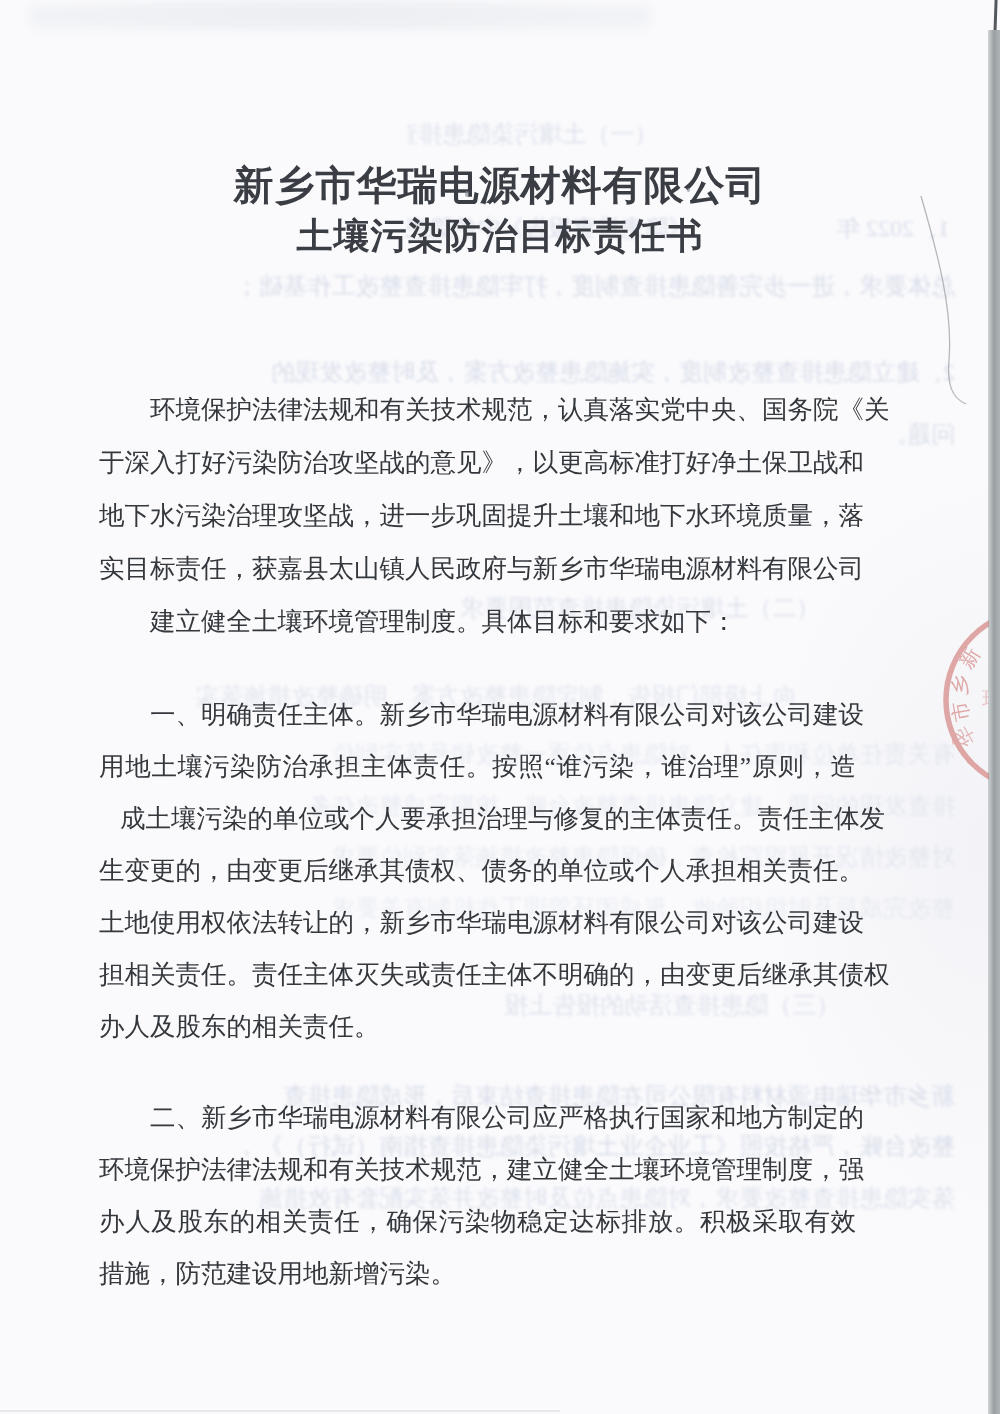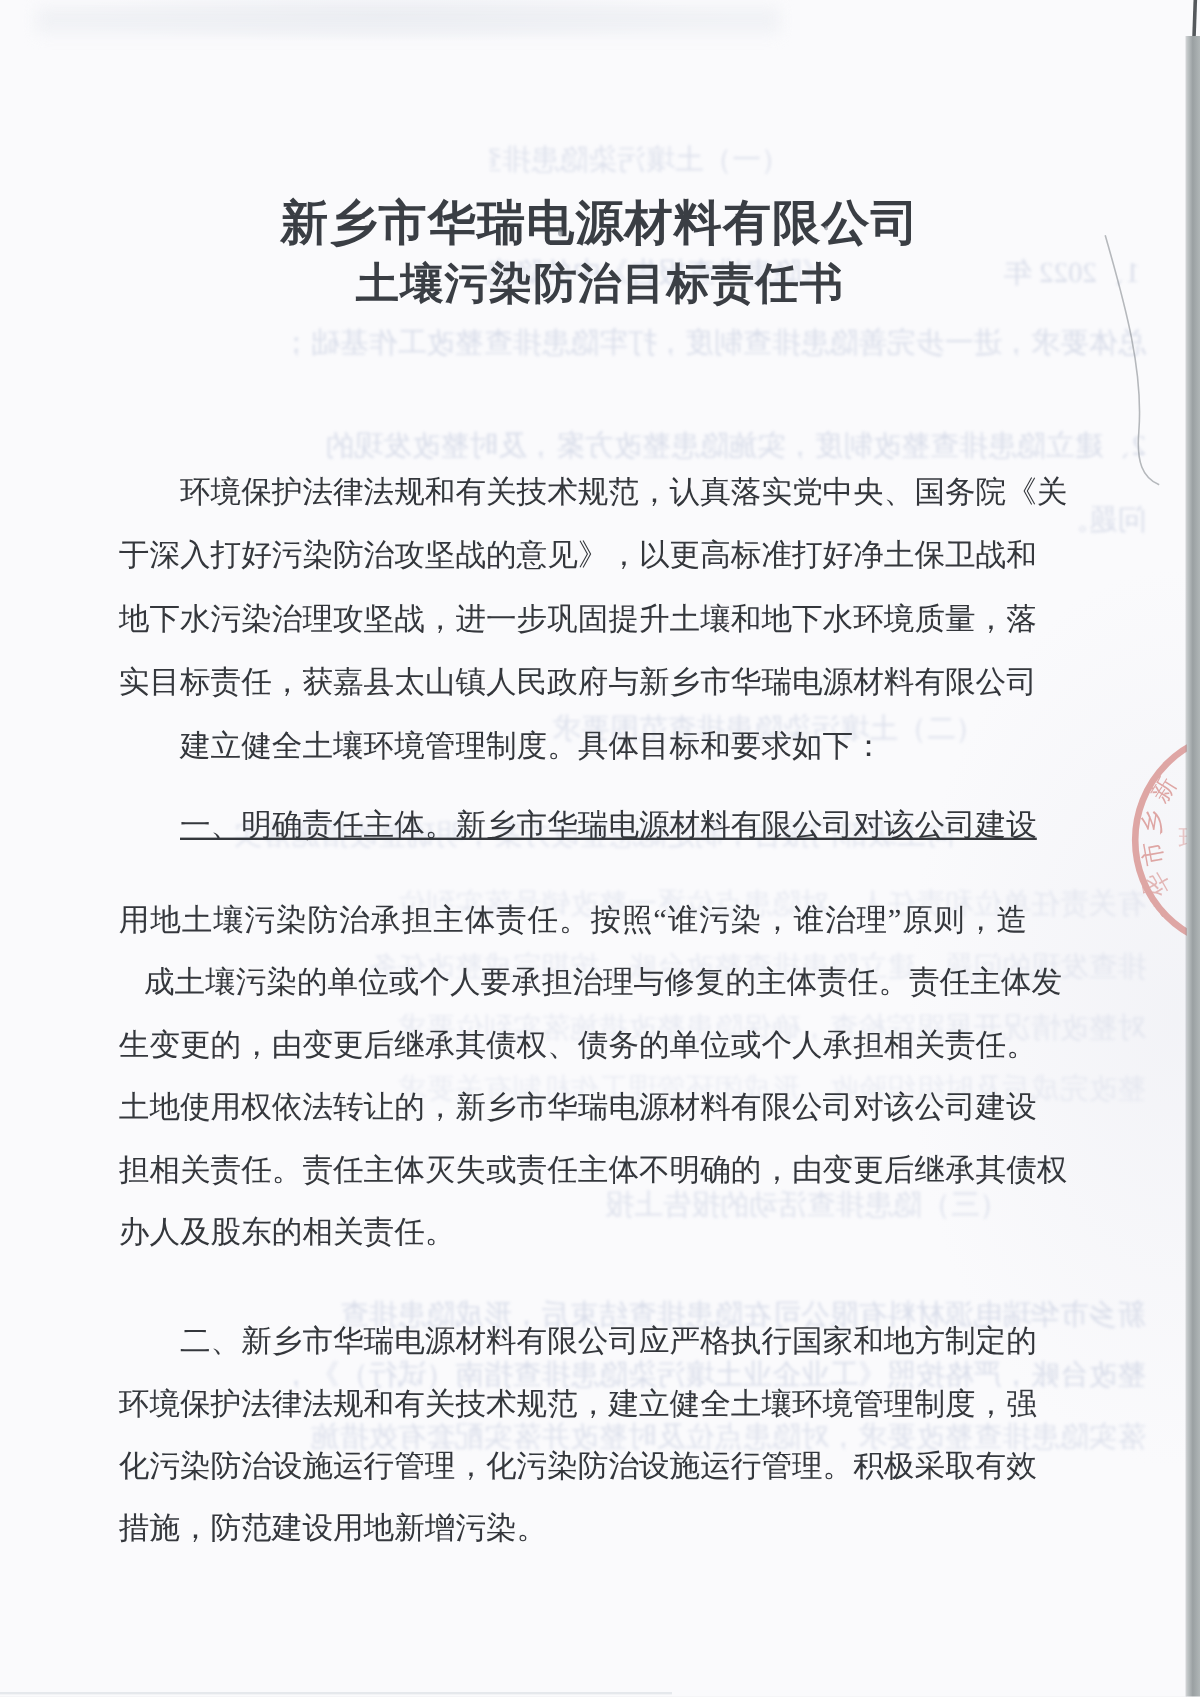--- a/index.html
+++ b/index.html
@@ -83,31 +83,31 @@
 
   <div class="doc-title t1">新乡市华瑞电源材料有限公司</div>
   <div class="doc-title t2">土壤污染防治目标责任书</div>
 
   <div class="bline indent" style="top:394px;">环境保护法律法规和有关技术规范，认真落实党中央、国务院《关</div>
   <div class="bline" style="top:447px;">于深入打好污染防治攻坚战的意见》，以更高标准打好净土保卫战和</div>
   <div class="bline" style="top:500px;">地下水污染治理攻坚战，进一步巩固提升土壤和地下水环境质量，落</div>
   <div class="bline" style="top:553px;">实目标责任，获嘉县太山镇人民政府与新乡市华瑞电源材料有限公司</div>
   <div class="bline last indent" style="top:606px;">建立健全土壤环境管理制度。具体目标和要求如下：</div>
 
-  <div class="bline indent" style="top:672px;text-decoration:underline;">一、明确责任主体。新乡市华瑞电源材料有限公司对该公司建设</div>
+  <div class="bline indent" style="top:699px;">一、明确责任主体。新乡市华瑞电源材料有限公司对该公司建设</div>
   <div class="bline" style="top:751px;">用地土壤污染防治承担主体责任。按照“谁污染，谁治理”原则，造</div>
   <div class="bline" style="top:803px;margin-left:21px;">成土壤污染的单位或个人要承担治理与修复的主体责任。责任主体发</div>
   <div class="bline" style="top:855px;">生变更的，由变更后继承其债权、债务的单位或个人承担相关责任。</div>
   <div class="bline" style="top:907px;">土地使用权依法转让的，新乡市华瑞电源材料有限公司对该公司建设</div>
   <div class="bline" style="top:959px;">担相关责任。责任主体灭失或责任主体不明确的，由变更后继承其债权</div>
   <div class="bline last" style="top:1011px;">办人及股东的相关责任。</div>
 
   <div class="bline indent" style="top:1102px;">二、新乡市华瑞电源材料有限公司应严格执行国家和地方制定的</div>
   <div class="bline" style="top:1154px;">环境保护法律法规和有关技术规范，建立健全土壤环境管理制度，强</div>
-  <div class="bline" style="top:1206px;">化污染防治设施运行管理，化污染防治设施运行管理。积极采取有效</div>
+  <div class="bline" style="top:1206px;">办人及股东的相关责任，确保污染物稳定达标排放。积极采取有效</div>
   <div class="bline last" style="top:1258px;">措施，防范建设用地新增污染。</div>
 
   <svg class="stamp-svg" style="left:930px;top:590px;width:70px;height:210px;" viewBox="0 0 70 210">
     <g opacity="0.78" fill="#d8908d" font-family="'Liberation Sans','DejaVu Sans',sans-serif">
       <circle cx="106" cy="110" r="90" fill="none" stroke="#d8908d" stroke-width="5.5"></circle>
       <text x="40" y="80" font-size="20" transform="rotate(-58 40 80)">新</text>
       <text x="35" y="106" font-size="20" transform="rotate(-80 35 106)">乡</text>
       <text x="39" y="130" font-size="20" transform="rotate(-100 39 130)">市</text>
       <text x="46" y="152" font-size="20" transform="rotate(-120 46 152)" opacity="0.8">华</text>
       <text x="52" y="116" font-size="21" opacity="0.6">瑞</text>

